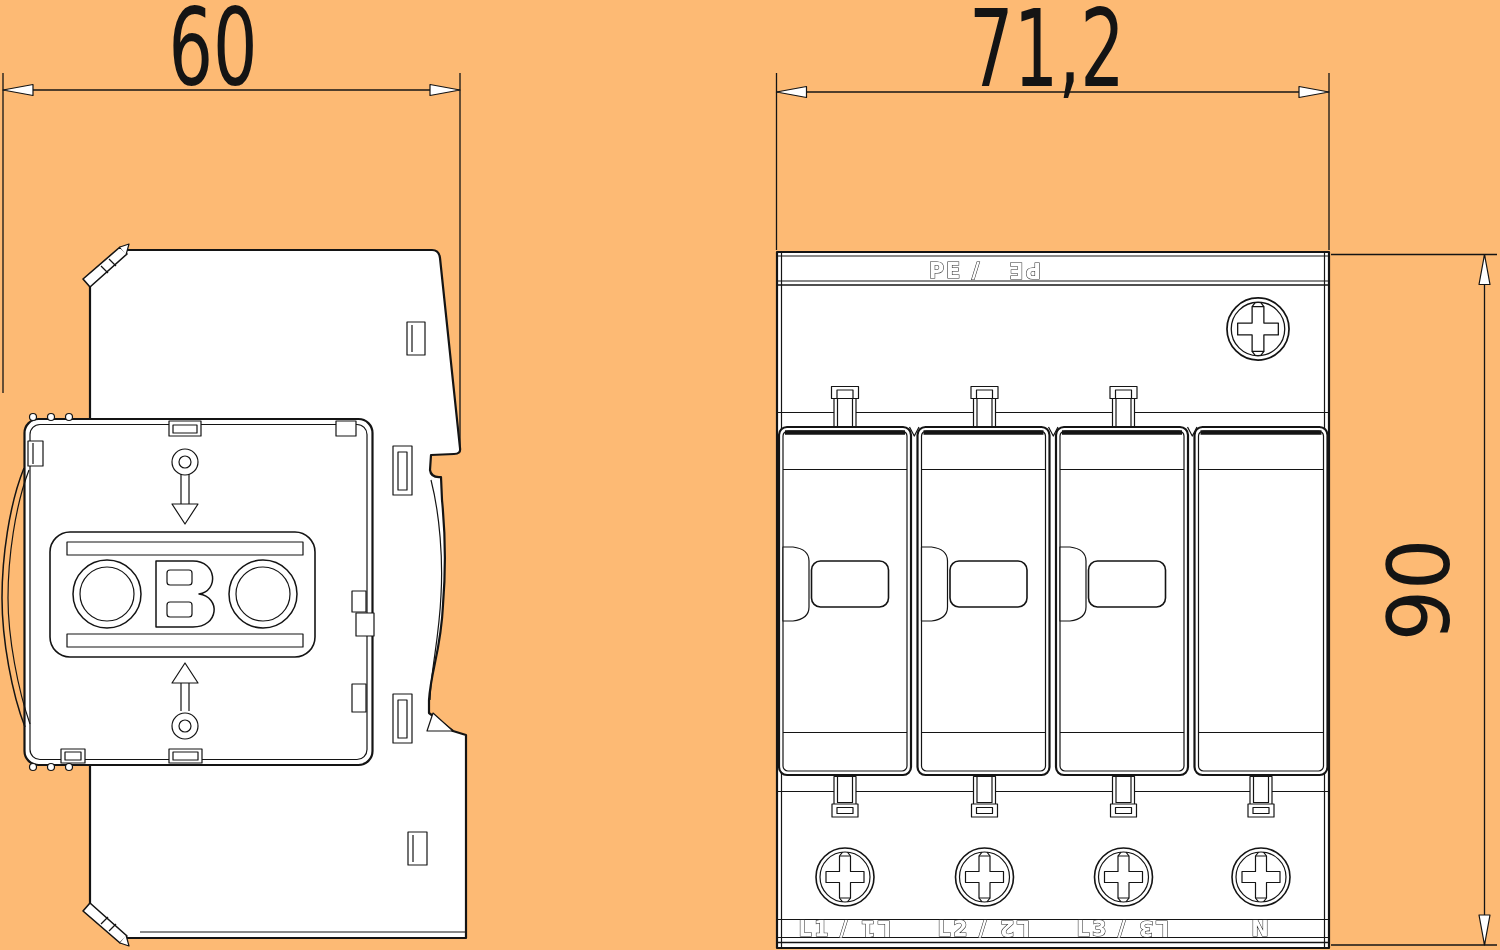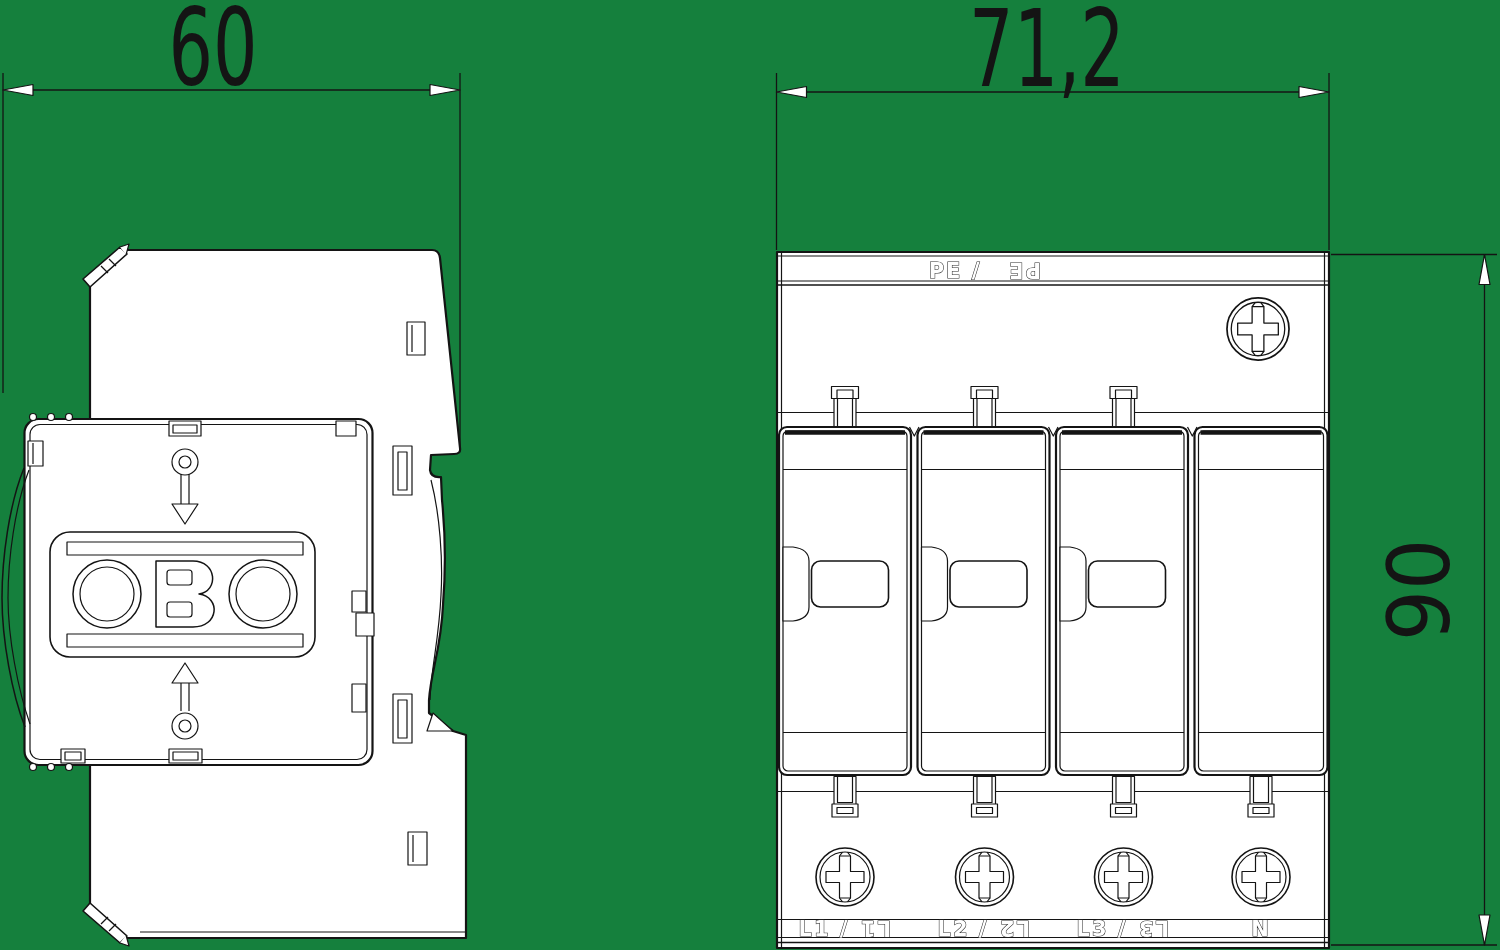--- a/index.html
+++ b/index.html
@@ -1,16 +1,16 @@
 <!DOCTYPE html>
 <html><head>
 <meta charset="utf-8">
 <style>
   html,body{margin:0;padding:0;background:#ffffff;}
-  .sheet{width:1500px;height:950px;background:#15803d;position:relative;overflow:hidden;
+  .sheet{width:1500px;height:950px;background:#fdba74;position:relative;overflow:hidden;
          font-family:"DejaVu Sans","Liberation Sans",sans-serif;}
   svg{display:block}
   .ln{stroke:#141414;fill:none;stroke-width:1.2;stroke-linecap:butt;stroke-linejoin:round;}
   .ln15{stroke:#141414;fill:none;stroke-width:1.5;stroke-linejoin:round;}
   .fw{fill:#ffffff;stroke:#141414;stroke-width:1.2;stroke-linejoin:round;}
   .fw2{fill:#ffffff;stroke:#141414;stroke-width:2.2;stroke-linejoin:round;}
   .fw15{fill:#ffffff;stroke:#141414;stroke-width:1.6;stroke-linejoin:round;}
   .dim{stroke:#141414;stroke-width:1.3;fill:none;}
   .dimtxt{fill:#141414;font-weight:400;}
   .emboss{fill:#ffffff;stroke:#2a2a2a;stroke-width:1.1;paint-order:stroke;

